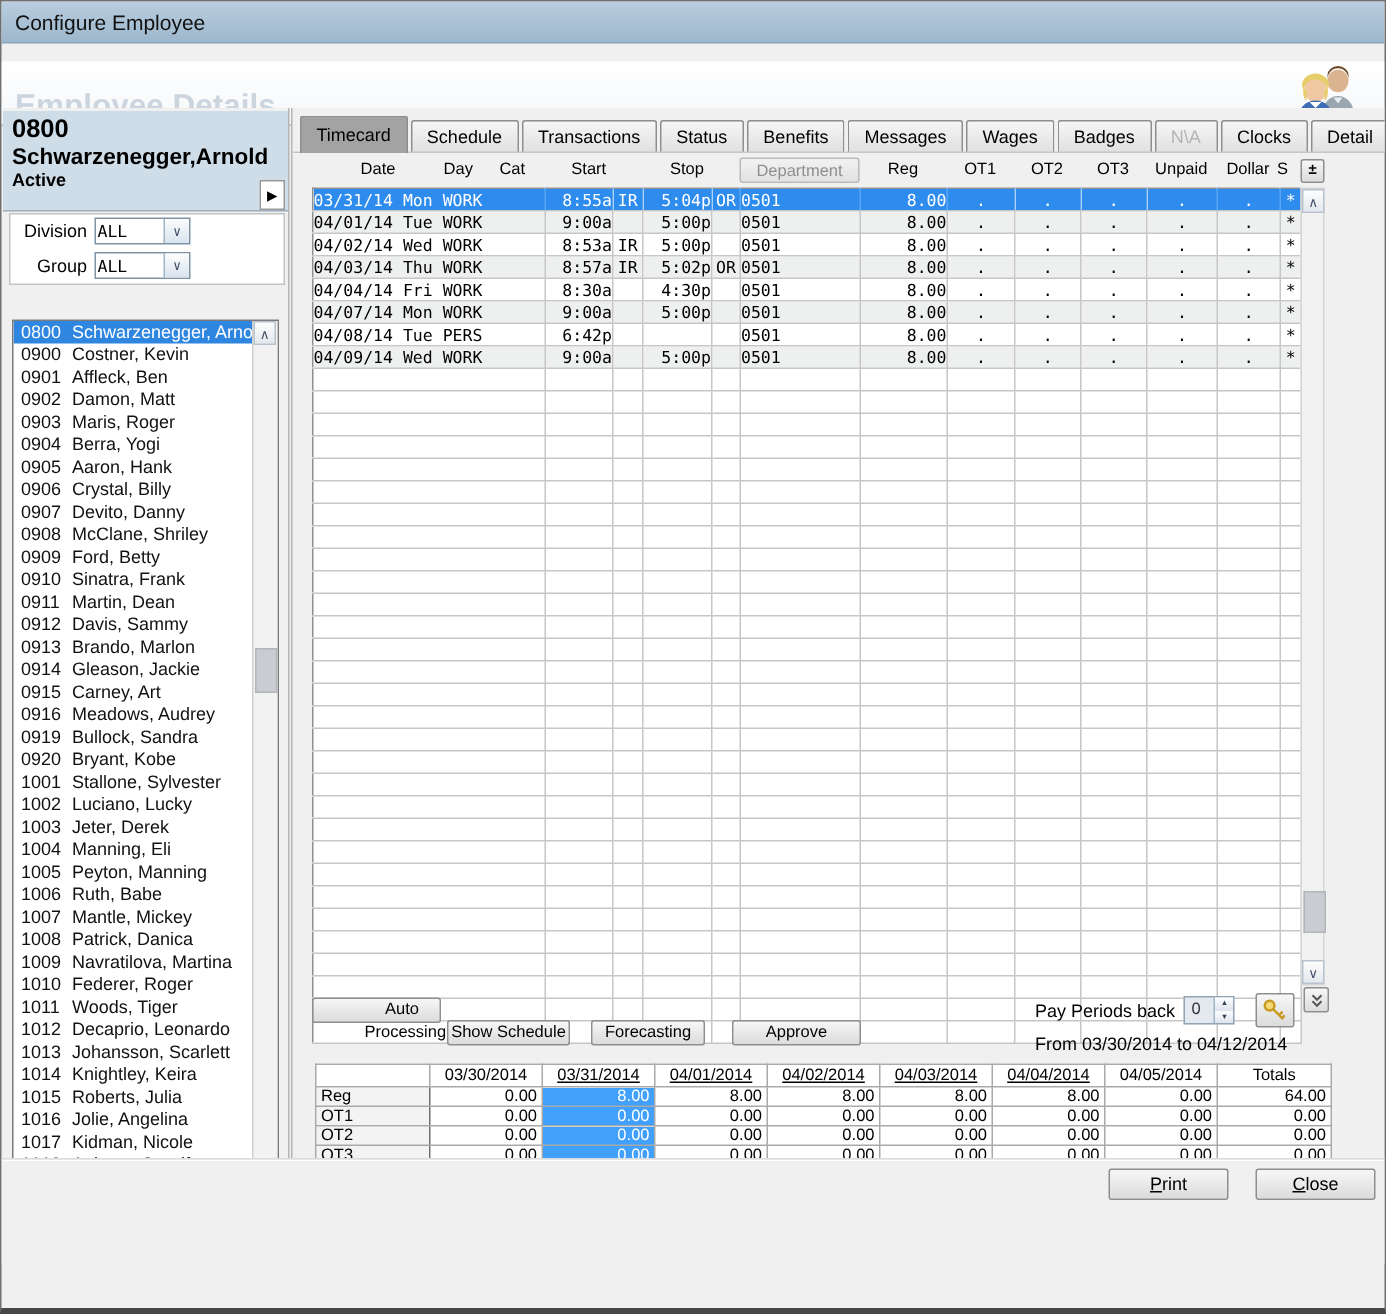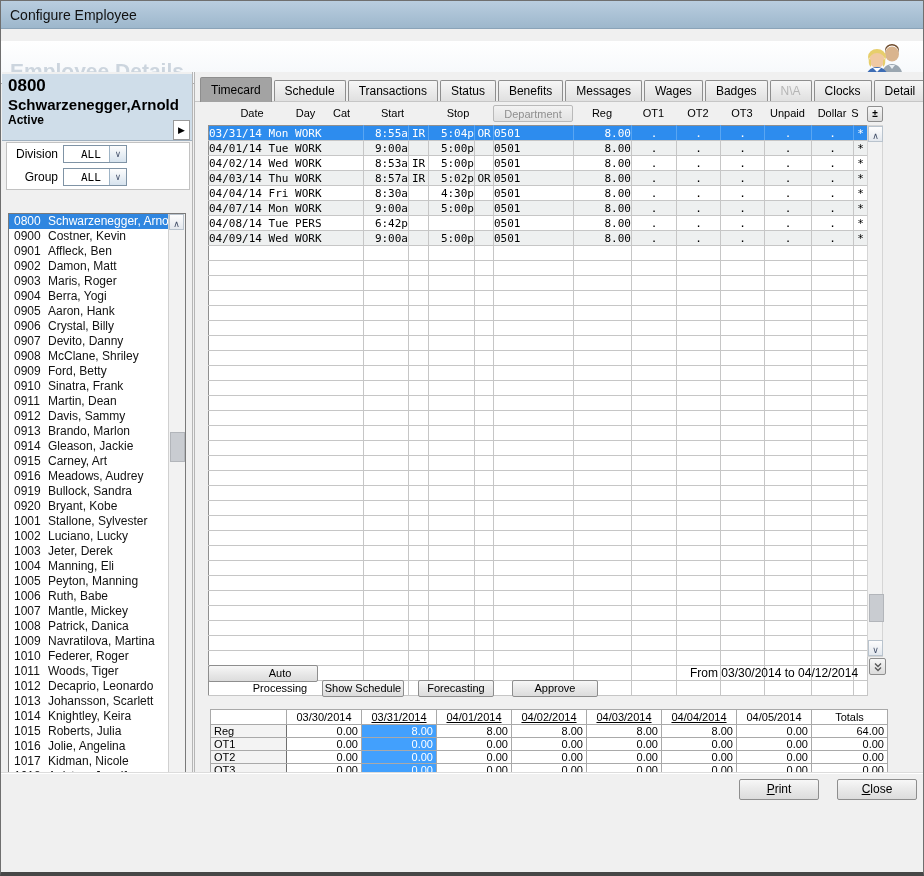--- a/index.html
+++ b/index.html
@@ -28,21 +28,21 @@
     border-bottom:1px solid #9fb0bf;overflow:hidden;}
   #infobox .num{font-size:17px;font-weight:bold;margin:2px 0 0 6px;}
   #infobox .name{font-size:15px;font-weight:bold;margin-left:6px;white-space:nowrap;width:170px;overflow:hidden;}
   #infobox .status{font-size:12px;font-weight:bold;margin-left:6px;}
   #emp-expand{position:absolute;right:2px;top:46px;width:15px;height:18px;background:#fff;
     border:1px solid #999;font-size:9px;text-align:center;line-height:18px;}
   #filterbox{position:absolute;left:4px;top:70px;width:182px;height:46px;background:#fff;border:1px solid #c2c2c2;}
   .filter-row{position:absolute;height:20px;display:flex;align-items:center;}
   .filter-row .lbl{width:52px;text-align:right;font-size:12px;margin-right:5px;}
   .select{width:64px;height:18px;border:1px solid #7f93a5;background:#fff;display:flex;align-items:center;
-    font-family:"DejaVu Sans Mono",monospace;font-size:11px;padding-left:17px;box-sizing:border-box;position:relative;}
+    font-family:"DejaVu Sans Mono",monospace;font-size:11px;padding-left:1px;box-sizing:border-box;position:relative;}
   .select .dd{position:absolute;right:0;top:0;width:16px;height:16px;background:linear-gradient(#fdfdfd,#d7e3ee);
     border-left:1px solid #9fb4c6;text-align:center;line-height:15px;}
   #navbtns{position:absolute;left:6px;top:120px;width:180px;}
   #navbtns .btn{width:55px;height:19px;line-height:17px;margin-right:1px;}
   
   #emp-list-box{position:absolute;left:6px;top:141px;width:176px;height:578px;background:#fff;
     border:1px solid #7a7a7a;overflow:hidden;}
   .emp-item{height:15px;line-height:15px;font-size:12px;white-space:nowrap;display:flex;color:#111;}
   .emp-item .n{width:34px;padding-left:5px;flex:none;}
   .emp-item.selected{background:#2f86e0;color:#fff;}
@@ -976,23 +976,39 @@
             </tr>
           </tbody>
         </table>
       <div id="grid-vscroll">
         <div class="sb-btn" style="top:0;"><span class="smallglyph">∧</span></div>
         <div class="sb-thumb" style="top:468px;height:26px;"></div>
         <div class="sb-btn" style="bottom:0;"><span class="smallglyph">∨</span></div>
       </div>
     </div>
 
-    <div id="grid-actions"><span class="btn" style="width: 110px; padding-left: 34px;">Auto Processing</span><span class="btn" style="width: 82px;">Show Schedule</span><span class="btn" style="width: 76px; margin-left: 10px;">Forecasting</span><span class="btn" style="width: 86px; margin-left: 14px;">Approve</span></div>
+    <div id="grid-actions"><span class="btn" style="width: 86px; padding-left: 34px;">Auto Processing</span><span class="btn" style="width: 82px;">Show Schedule</span><span class="btn" style="width: 76px; margin-left: 10px;">Forecasting</span><span class="btn" style="width: 86px; margin-left: 14px;">Approve</span></div>
 
     <div id="payperiods">
+      <div id="pp-row">
+        <span>Pay Periods back</span>
+        <span id="pp-spin">
+          <span class="val">0</span>
+          <span class="arrows">
+            <div>▲</div>
+            <div>▼</div>
+          </span>
+        </span>
+        <span id="key-btn" class="btn">
+          <svg width="18" height="18" viewBox="0 0 20 20">
+            <circle cx="6" cy="6" r="3.6" fill="#f3d879" stroke="#c99a1e" stroke-width="1.8"></circle>
+            <path d="M8.8 8.8 L16 16 M13 13 l2.6 -2.6 M15.2 15.2 l2 -2" stroke="#c99a1e" stroke-width="1.8" fill="none"></path>
+          </svg>
+        </span>
+      </div>
       <div id="pp-range">From 03/30/2014  to 04/12/2014</div>
     </div>
 
     <div id="pagedown-btn" class="btn">
       <svg width="10" height="10" viewBox="0 0 10 10">
         <path d="M2 1.5 L5 4.5 L8 1.5 M2 5.5 L5 8.5 L8 5.5" stroke="#555" stroke-width="1.3" fill="none"></path>
       </svg>
     </div>
 
     <table id="totals">

